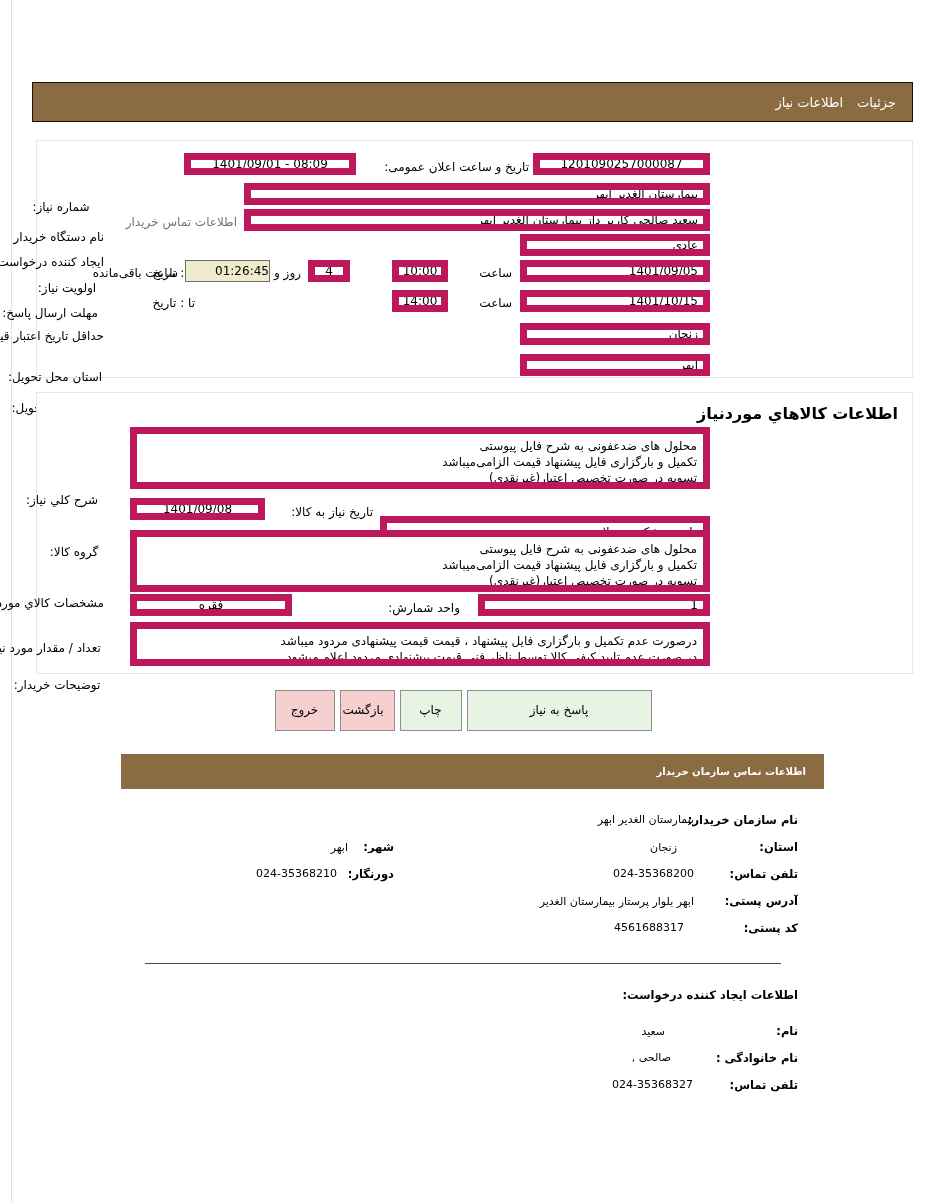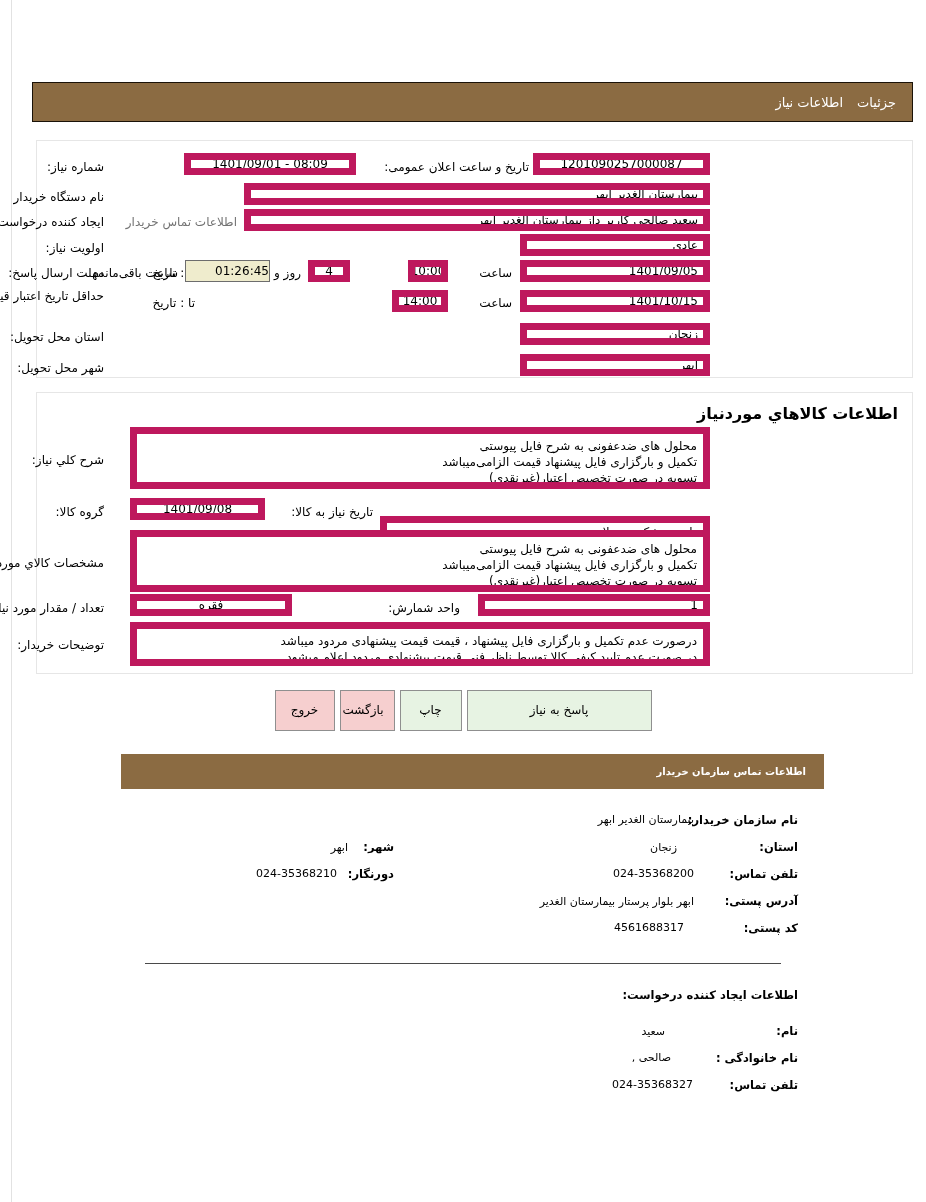--- a/index.html
+++ b/index.html
@@ -65,24 +65,25 @@
   .section-title {
     position: absolute;
     font-weight: bold;
     font-size: 16px;
     color: #000;
     white-space: nowrap;
   }
   .section-title-goods { right: 28px; top: 404px; }
   .lbl {
     position: absolute;
-    text-align: right;
+    text-align: center;
     white-space: nowrap;
     font-size: 12px;
     line-height: 15px;
+    margin-top: 40px;
   }
   .box {
     position: absolute;
     border: 7px solid #be185d;
     background: #ffffff;
     font-size: 12px;
     line-height: 1.35;
     padding: 2px 5px;
     text-align: right;
     overflow: hidden;
@@ -226,21 +227,21 @@
   <div class="box" style="right:216px; top:209px; width:466px; height:22px;">سعید صالحی کاربر داز بیمارستان الغدیر ابهر</div>
   <div class="link-blue" style="right:689px; top:215px;">اطلاعات تماس خریدار</div>
 
   <div class="lbl" style="right:822px; top:241px; width:74px;">اولویت نیاز:</div>
   <div class="box" style="right:216px; top:234px; width:190px; height:22px;">عادي</div>
 
   <div class="lbl" style="right:822px; top:266px; width:108px;">مهلت ارسال پاسخ:</div>
   <div class="inline-lbl" style="right:731px; top:266px;">تا : تاریخ</div>
   <div class="box ltrnum" style="right:216px; top:260px; width:190px; height:22px;">1401/09/05</div>
   <div class="inline-lbl" style="right:414px; top:266px;">ساعت</div>
-  <div class="box ltrnum-c" style="right:478px; top:260px; width:40px; height:22px;">10:00</div>
+  <div class="box ltrnum-c" style="right:478px; top:260px; width:56px; height:22px;">10:00</div>
   <div class="box ltrnum-c" style="right:576px; top:260px; width:42px; height:22px;">4</div>
   <div class="inline-lbl" style="right:625px; top:266px;">روز و</div>
   <div class="countdown" style="right:656px; top:260px; width:85px; height:22px;padding-left:29px;">01:26:45</div>
   <div class="inline-lbl" style="right:748px; top:266px;">ساعت باقی‌مانده</div>
 
   <div class="lbl" style="right:822px; top:288px; width:100px; line-height:16px;">حداقل تاریخ اعتبار قیمت:</div>
   <div class="inline-lbl" style="right:731px; top:296px;">تا : تاریخ</div>
   <div class="box ltrnum" style="right:216px; top:290px; width:190px; height:22px;">1401/10/15</div>
   <div class="inline-lbl" style="right:414px; top:296px;">ساعت</div>
   <div class="box ltrnum-c" style="right:478px; top:290px; width:56px; height:22px;">14:00</div>

